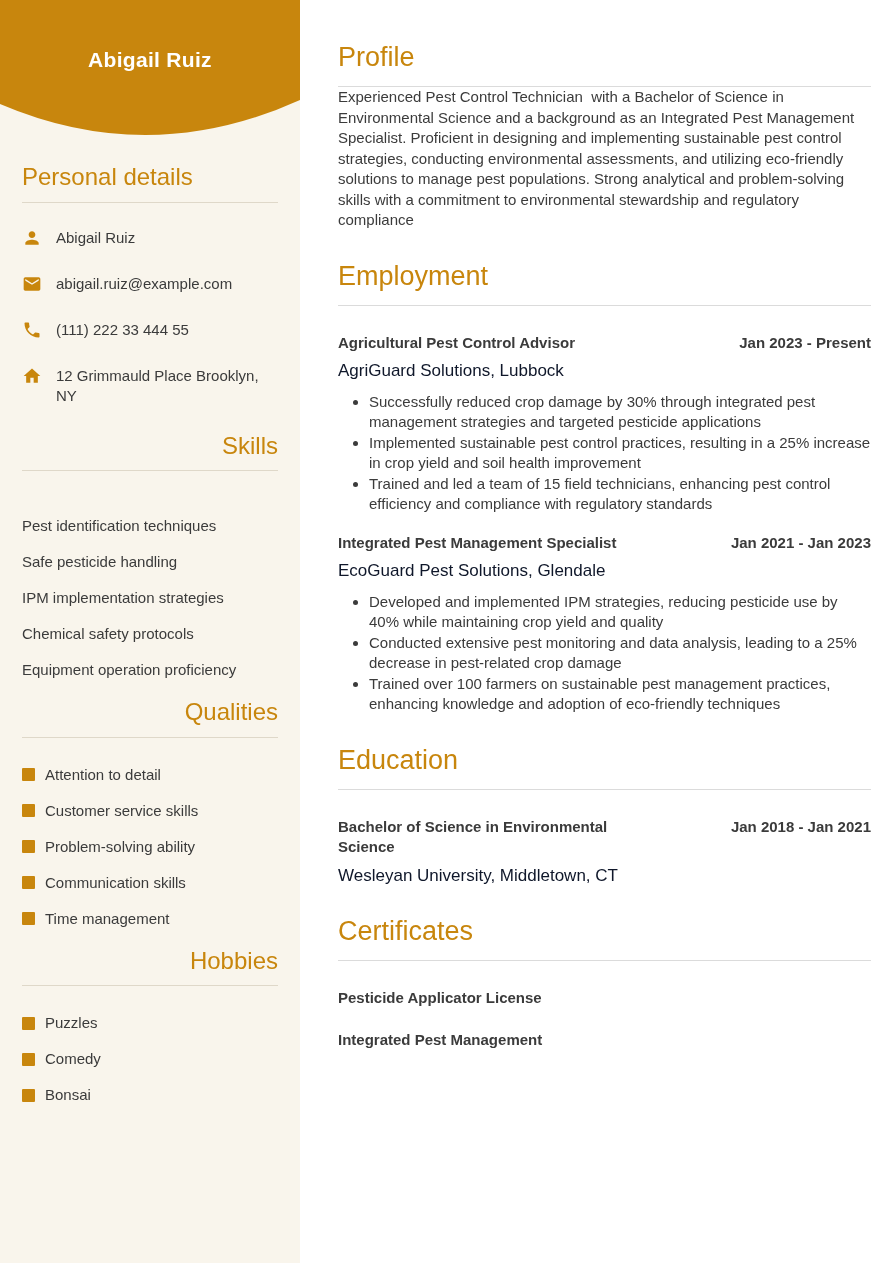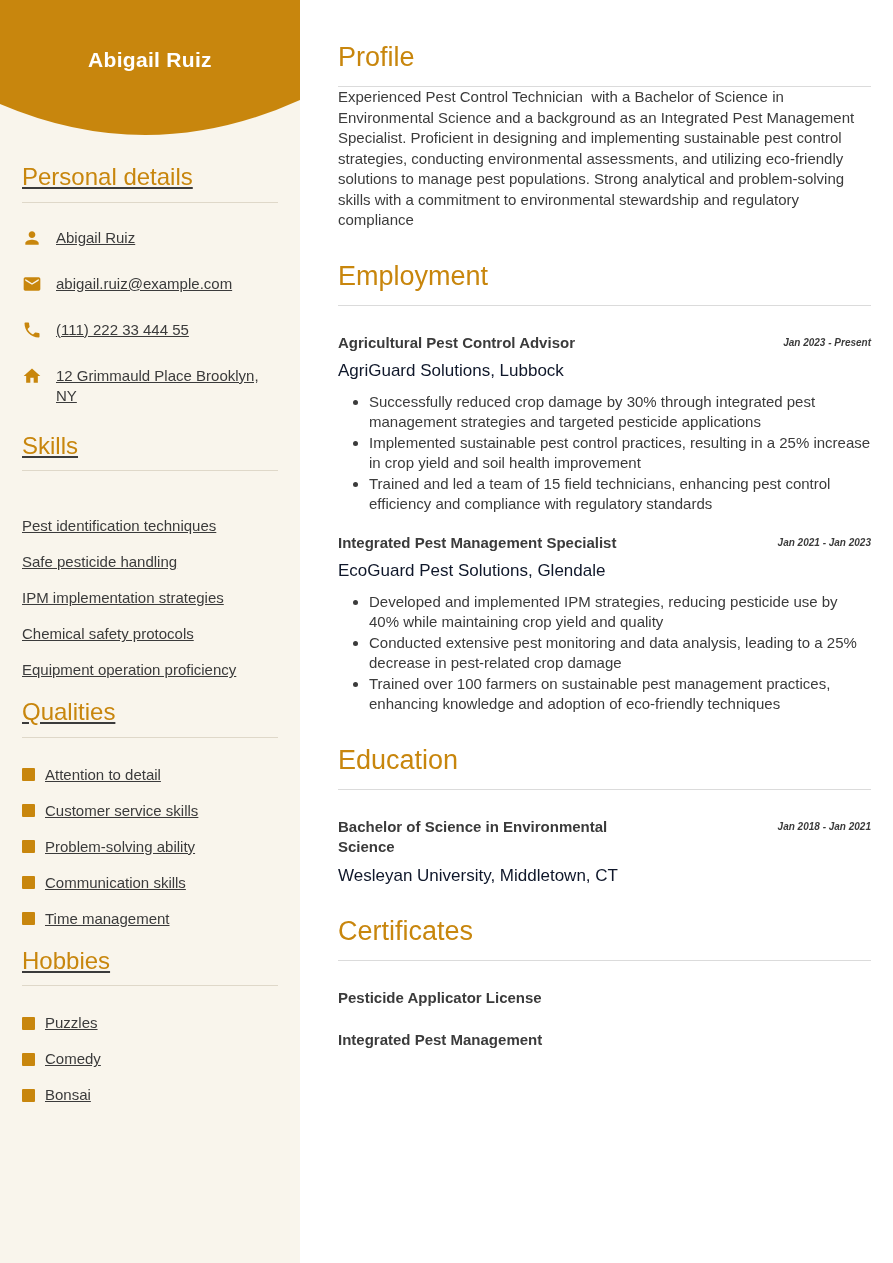--- a/index.html
+++ b/index.html
@@ -11,21 +11,20 @@
     height: 1263px;
     background: #ffffff;
     overflow: hidden;
   }
   
   .sidebar {
     position: absolute;
     left: 0; top: 0; bottom: 0;
     width: 300px;
     background: #F9F5EC;
-    text-decoration: underline;
   }
   .header-curve { position: relative; width: 300px; height: 145px; }
   .header-curve svg { display: block; width: 300px; height: 145px; }
   .candidate-name {
     position: absolute;
     top: 48px; left: 0;
     width: 100%;
     text-align: center;
     color: #ffffff;
     font-size: 21px;
@@ -45,21 +44,21 @@
   .contact-row {
     display: flex;
     align-items: flex-start;
     gap: 14px;
     margin-bottom: 26px;
     font-size: 15px;
     line-height: 20px;
   }
   .contact-row .icon { flex: 0 0 20px; height: 20px; margin-top: 0px; }
   .contact-row .icon svg { display: block; width: 20px; height: 20px; fill: #C8860D; }
-  .skills-title, .qualities-title, .hobbies-title { margin-top: 18px; }
+  .skills-title, .qualities-title, .hobbies-title { margin-top: 18px; text-align: right; }
   .plain-list { margin-top: 45px; }
   .plain-list li {
     list-style: none;
     font-size: 15px;
     line-height: 20px;
     margin-bottom: 16px;
   }
   .square-list { margin-top: 27px; }
   .square-row {
     display: flex;
@@ -103,25 +102,24 @@
     align-items: flex-start;
   }
   .entry-role {
     font-weight: bold;
     font-size: 15px;
     line-height: 20.5px;
     max-width: 320px;
   }
   .entry-dates {
     font-weight: bold;
-    font-size: 10px;
+    font-size: 15px;
     line-height: 20.5px;
     white-space: nowrap;
     text-align: center;
-    font-style: italic;
   }
   .entry-company {
     color: #0f172a;
     font-size: 17px;
     line-height: 20.5px;
     margin-top: 8px;
   }
   .entry-bullets { margin-top: 10px; padding-left: 31px; }
   .entry-bullets li {
     font-size: 15px;

